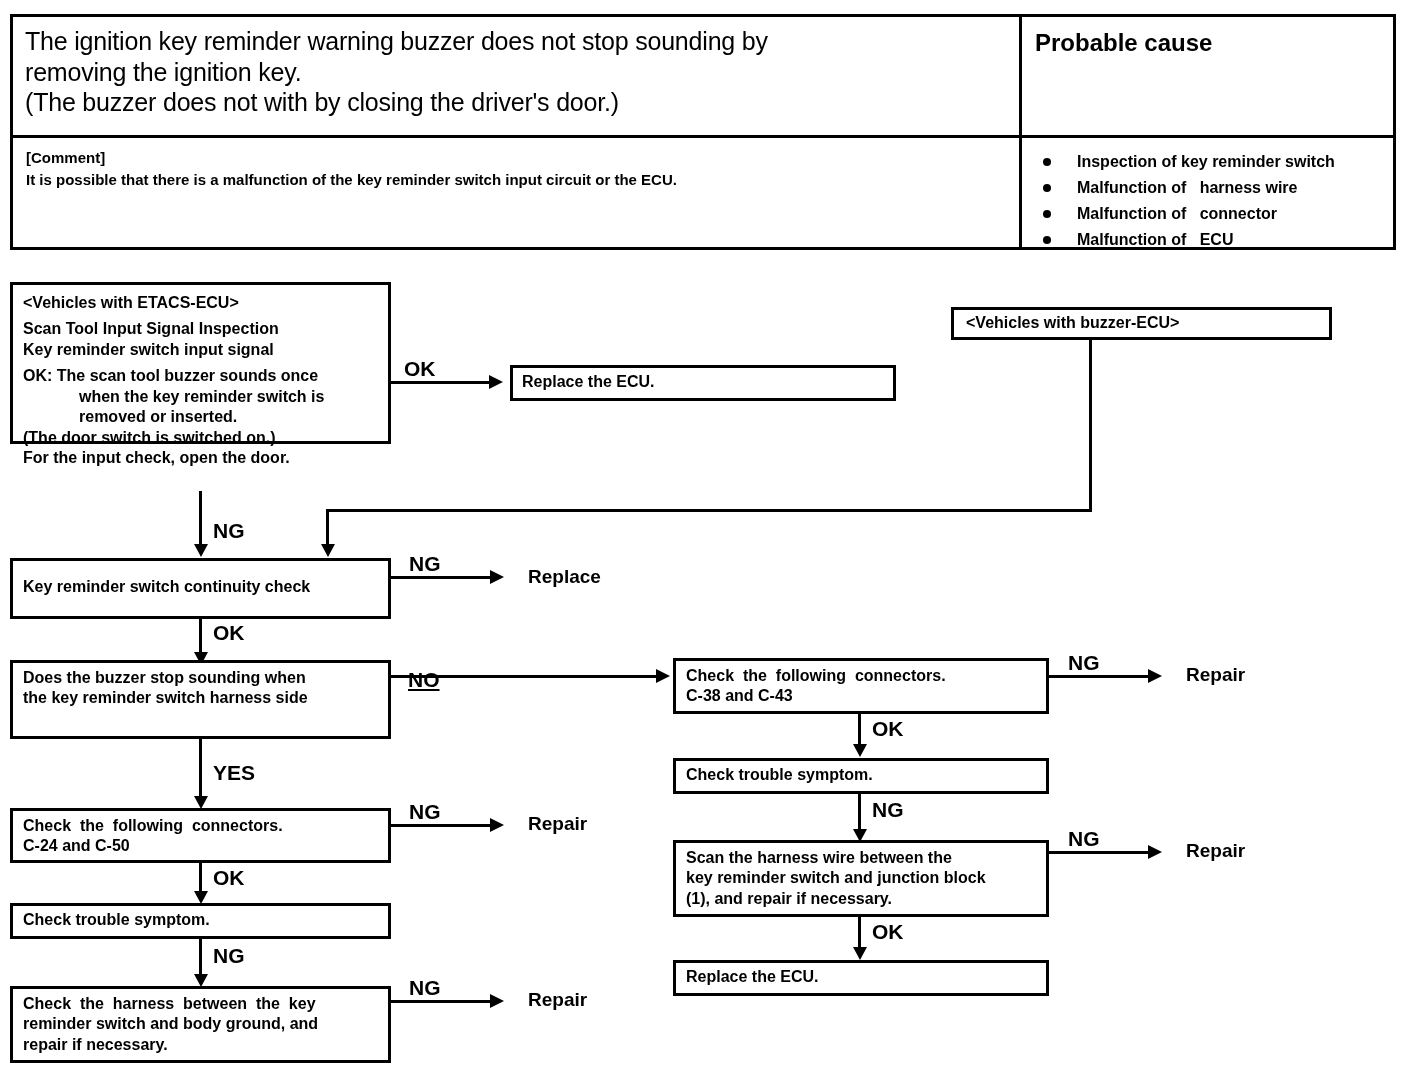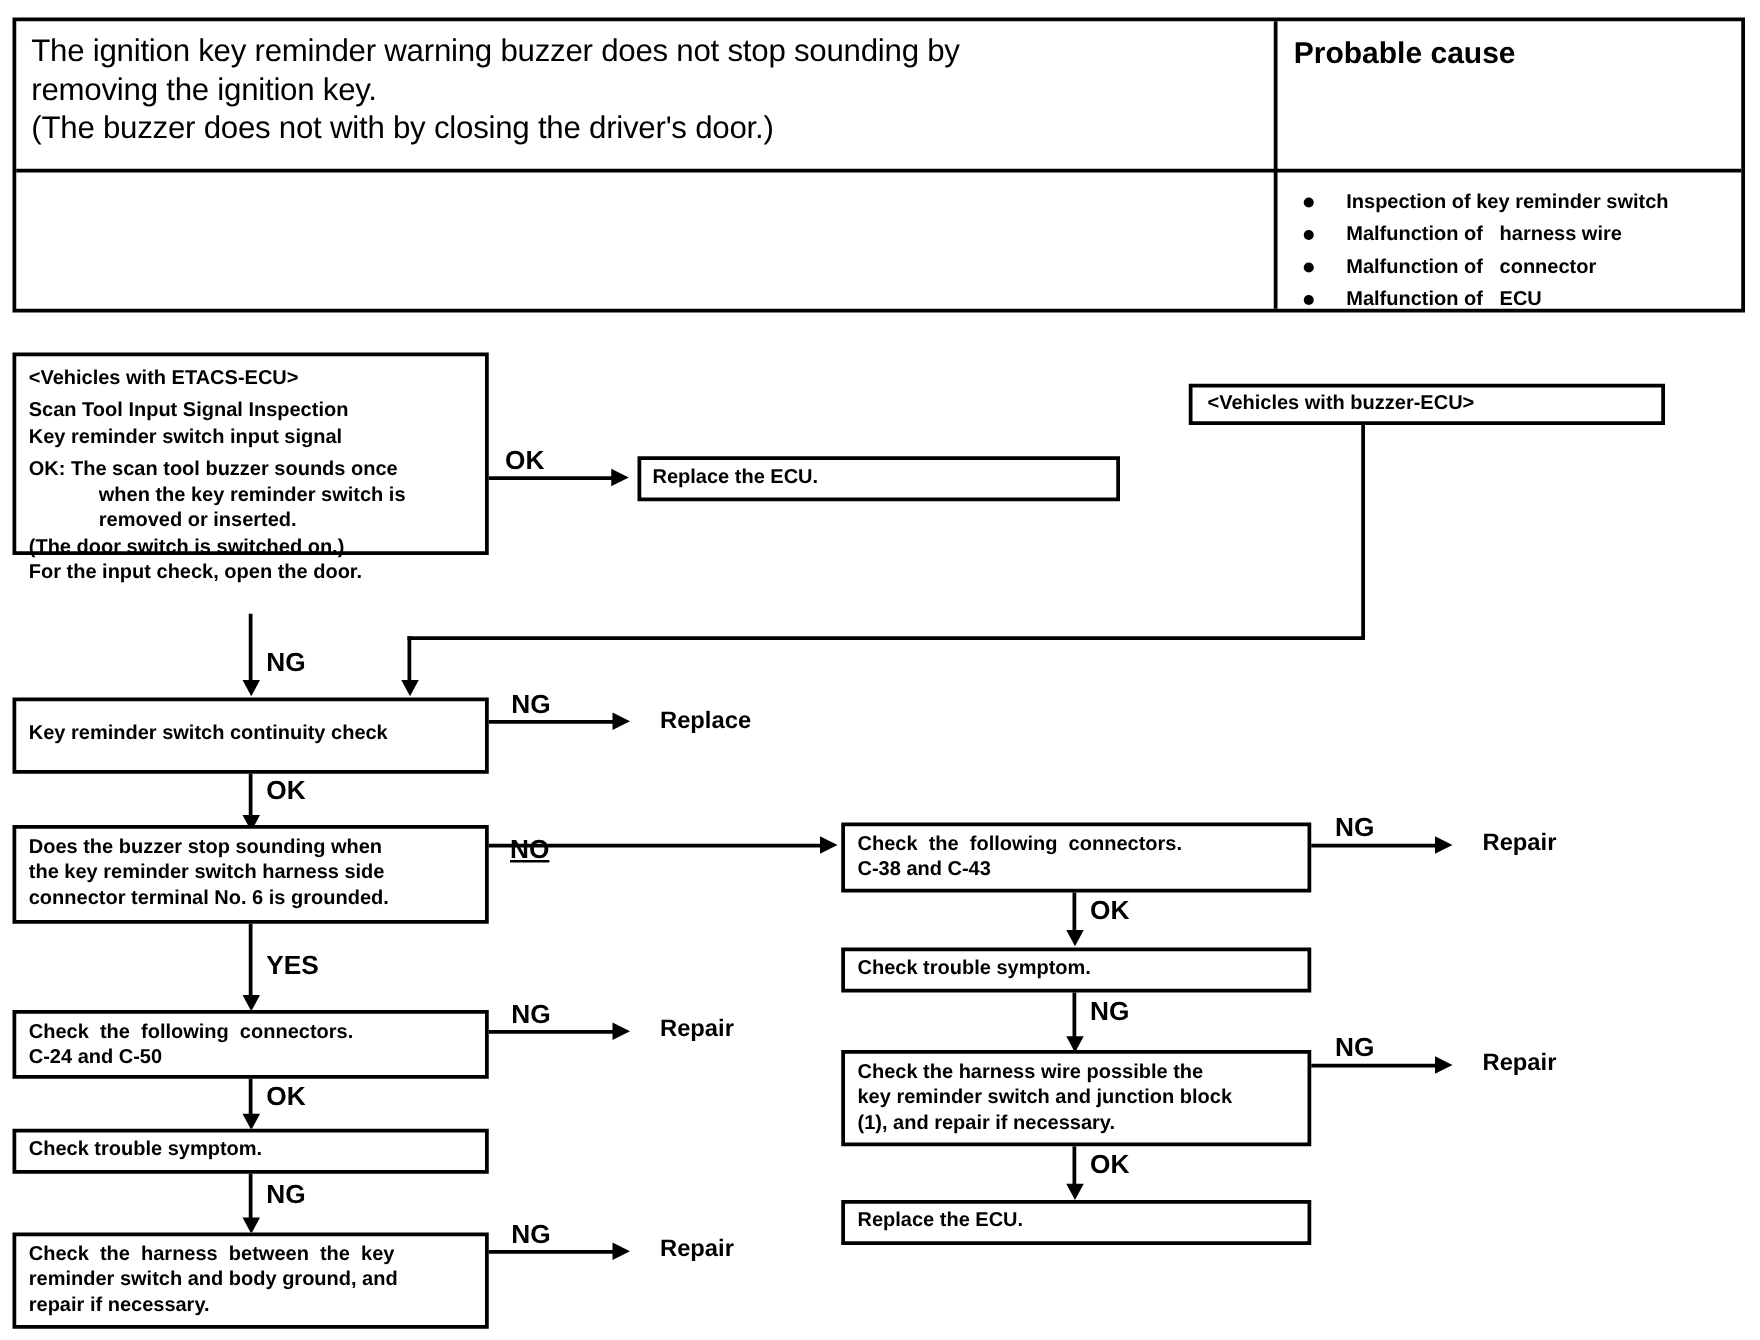--- a/index.html
+++ b/index.html
@@ -162,20 +162,24 @@
     <div class="hdr-hline"></div>
 
     <div class="hdr-symptom">
       <div>The ignition key reminder warning buzzer does not stop sounding by</div>
       <div>removing the ignition key.</div>
       <div>(The buzzer does not with by closing the driver's door.)</div>
     </div>
 
     <div class="hdr-probable-title">Probable cause</div>
 
+    <div class="hdr-comment">
+      <div>[Comment]</div>
+      <div>It is possible that there is a malfunction of the key reminder switch input circuit or the ECU.</div>
+    </div>
 
     <ul class="cause-list">
       <li><span class="bullet"></span><span>Inspection of key reminder switch</span></li>
       <li><span class="bullet"></span><span>Malfunction of   harness wire</span></li>
       <li><span class="bullet"></span><span>Malfunction of   connector</span></li>
       <li><span class="bullet"></span><span>Malfunction of   ECU</span></li>
     </ul>
   </div>
 
   <div class="fbox" style="left:10px; top:282px; width:381px; height:162px; padding:8px 10px;">
@@ -219,21 +223,20 @@
   <div class="edge-label" style="left:409px; top:552px;">NG</div>
   <div class="term-label" style="left:528px; top:566px;">Replace</div>
 
   <div class="vline" style="left:199px; top:619px; height:36px;"></div>
   <div class="arrow-down" style="left:194px; top:652px;"></div>
   <div class="edge-label" style="left:213px; top:621px;">OK</div>
 
   <div class="fbox" style="left:10px; top:660px; width:381px; height:79px; padding:5px 10px;">
     <span class="ln">Does the buzzer stop sounding when</span>
     <span class="ln">the key reminder switch harness side</span>
-    <span class="ln">connector terminal No. 6 is grounded.</span>
   </div>
 
   <div class="hline" style="left:391px; top:675px; width:266px;"></div>
   <div class="arrow-right" style="left:656px; top:669px;"></div>
   <div class="edge-label" style="left:408px; top:668px;text-decoration:underline;">NO</div>
 
   <div class="vline" style="left:199px; top:739px; height:60px;"></div>
   <div class="arrow-down" style="left:194px; top:796px;"></div>
   <div class="edge-label" style="left:213px; top:761px;">YES</div>
 
@@ -286,21 +289,21 @@
 
   <div class="fbox" style="left:673px; top:758px; width:376px; height:36px; padding:4px 10px;">
     <span class="ln">Check trouble symptom.</span>
   </div>
 
   <div class="vline" style="left:858px; top:794px; height:38px;"></div>
   <div class="arrow-down" style="left:853px; top:829px;"></div>
   <div class="edge-label" style="left:872px; top:798px;">NG</div>
 
   <div class="fbox" style="left:673px; top:840px; width:376px; height:77px; padding:5px 10px;">
-    <span class="ln">Check the harness wire possible the</span>
+    <span class="ln">Scan the harness wire between the</span>
     <span class="ln">key reminder switch and junction block</span>
     <span class="ln">(1), and repair if necessary.</span>
   </div>
 
   <div class="hline" style="left:1049px; top:851px; width:101px;"></div>
   <div class="arrow-right" style="left:1148px; top:845px;"></div>
   <div class="edge-label" style="left:1068px; top:827px;">NG</div>
   <div class="term-label" style="left:1186px; top:840px;">Repair</div>
 
   <div class="vline" style="left:858px; top:917px; height:33px;"></div>

